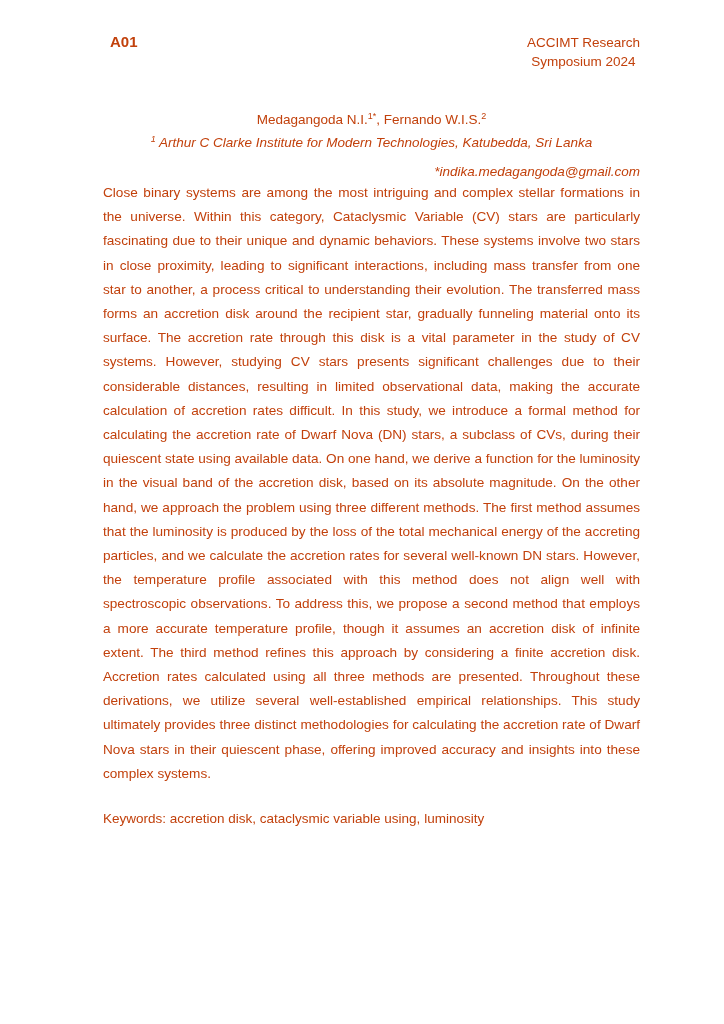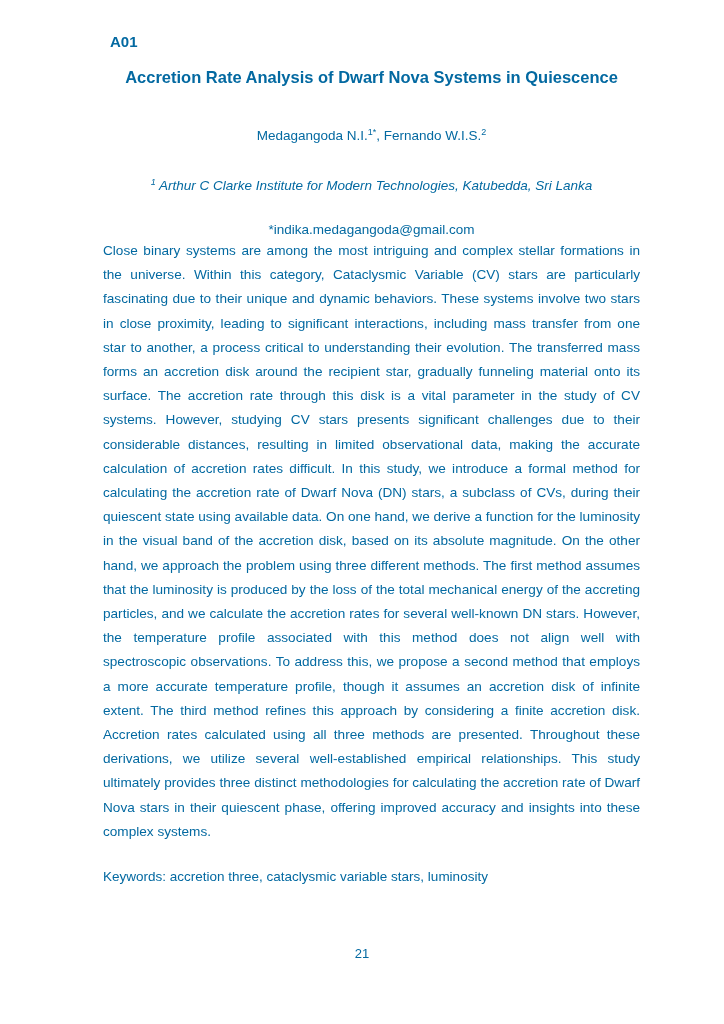--- a/index.html
+++ b/index.html
@@ -6,21 +6,21 @@
     margin: 0;
     padding: 0;
     background: #ffffff;
   }
   .page {
     position: relative;
     width: 724px;
     height: 1024px;
     background: #ffffff;
     font-family: "Liberation Sans", sans-serif;
-    color: #0369a1;
+    color: #c2410c;
     overflow: hidden;
     box-sizing: border-box;
   }
   .header {
     display: flex;
     justify-content: space-between;
     align-items: flex-start;
     margin: 33px 84px 0 110px;
   }
   .paper-id {
@@ -47,25 +47,25 @@
     margin-top: 37px;
     text-align: center;
     font-size: 13.5px;
     line-height: 23px;
   }
   .affiliation {
     text-align: center;
     font-style: italic;
     font-size: 13.5px;
     line-height: 23px;
-    margin-top: 27px;
   }
   .email {
-    margin-top: 24px;
-    text-align: center;
+    margin-top: 9px;
+    text-align: right;
+    font-style: italic;
     font-size: 13.5px;
     line-height: 18px;
   }
   sup {
     font-size: 9px;
     line-height: 0;
     vertical-align: super;
   }
   .abstract {
     text-align: justify;
@@ -86,34 +86,36 @@
     font-size: 13px;
   }
 </style>
 </head>
 <body>
 
 <div class="page">
 
   <div class="header">
     <div class="paper-id">A01</div>
+    <div class="header-right">
+      <div>ACCIMT Research</div>
+      <div>Symposium 2024</div>
+    </div>
   </div>
 
   <div class="content">
 
-    <div class="title">Accretion Rate Analysis of Dwarf Nova Systems in Quiescence</div>
 
     <div class="authors"><span>Medagangoda N.I.</span><sup>1*</sup><span>, </span><span>Fernando W.I.S.</span><sup>2</sup></div>
 
     <div class="affiliation"><sup>1</sup><span> Arthur C Clarke Institute for Modern Technologies, Katubedda, Sri Lanka</span></div>
 
 
     <div class="email">*indika.medagangoda@gmail.com</div>
 
     <div class="abstract">Close binary systems are among the most intriguing and complex stellar formations in the universe. Within this category, Cataclysmic Variable (CV) stars are particularly fascinating due to their unique and dynamic behaviors. These systems involve two stars in close proximity, leading to significant interactions, including mass transfer from one star to another, a process critical to understanding their evolution. The transferred mass forms an accretion disk around the recipient star, gradually funneling material onto its surface. The accretion rate through this disk is a vital parameter in the study of CV systems. However, studying CV stars presents significant challenges due to their considerable distances, resulting in limited observational data, making the accurate calculation of accretion rates difficult. In this study, we introduce a formal method for calculating the accretion rate of Dwarf Nova (DN) stars, a subclass of CVs, during their quiescent state using available data. On one hand, we derive a function for the luminosity in the visual band of the accretion disk, based on its absolute magnitude. On the other hand, we approach the problem using three different methods. The first method assumes that the luminosity is produced by the loss of the total mechanical energy of the accreting particles, and we calculate the accretion rates for several well-known DN stars. However, the temperature profile associated with this method does not align well with spectroscopic observations. To address this, we propose a second method that employs a more accurate temperature profile, though it assumes an accretion disk of infinite extent. The third method refines this approach by considering a finite accretion disk. Accretion rates calculated using all three methods are presented. Throughout these derivations, we utilize several well-established empirical relationships. This study ultimately provides three distinct methodologies for calculating the accretion rate of Dwarf Nova stars in their quiescent phase, offering improved accuracy and insights into these complex systems.</div>
 
-    <div class="keywords">Keywords: accretion three, cataclysmic variable stars, luminosity</div>
+    <div class="keywords">Keywords: accretion disk, cataclysmic variable using, luminosity</div>
 
   </div>
 
-  <div class="page-number">21</div>
 
 </div>
 
 </body></html>

